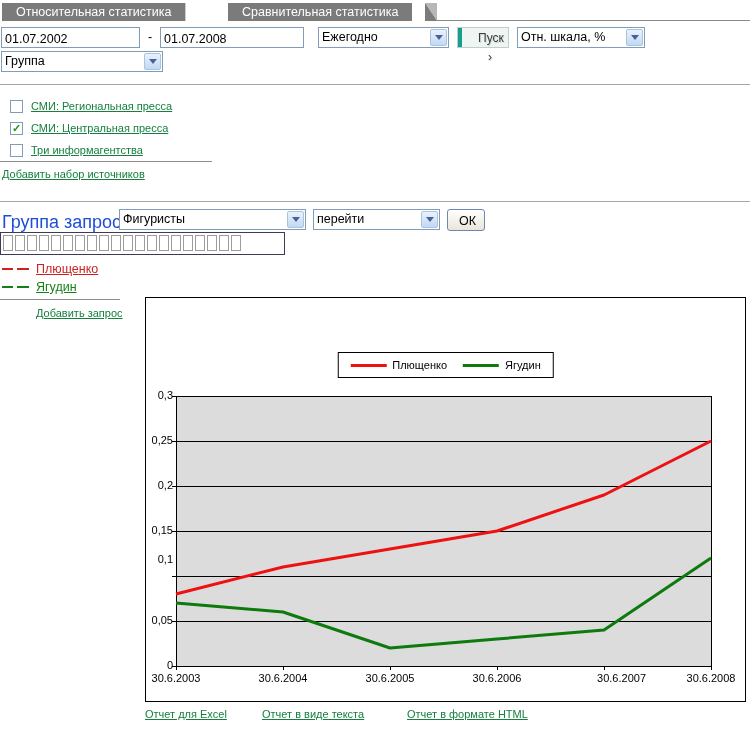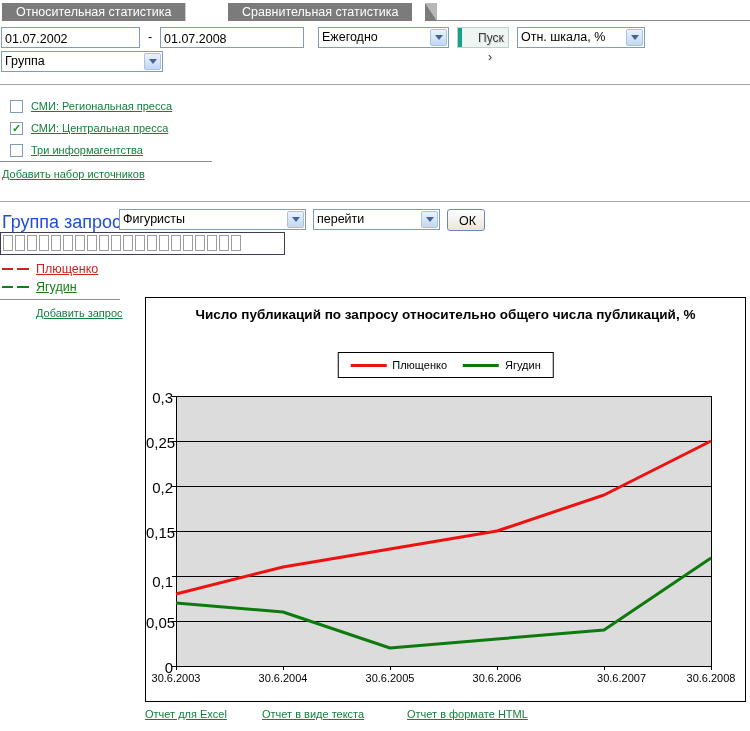--- a/index.html
+++ b/index.html
@@ -62,21 +62,21 @@
        border:1px solid #000;background:#fff;box-sizing:content-box;}
   #chart-title{position:absolute;top:8px;left:0;right:0;margin:0 auto;width:500px;
        text-align:center;font-size:13.5px;font-weight:bold;line-height:1.4;}
   #chart-legend{position:absolute;top:54px;left:50%;transform:translateX(-50%);
        border:1px solid #000;background:#fff;display:flex;align-items:center;
        gap:16px;padding:6px 12px;}
   .cl-item{display:flex;align-items:center;gap:6px;font-size:11px;white-space:nowrap;}
   .cl-swatch{width:36px;height:3px;}
   #plot{position:absolute;left:30px;top:98px;width:535px;height:270px;}
   #plot svg{overflow:visible;display:block;}
-  .ylab{position:absolute;width:27px;text-align:right;font-size:15px;left:0;}
+  .ylab{position:absolute;width:27px;text-align:right;font-size:11px;left:0;}
   .xlab{position:absolute;width:84px;text-align:center;font-size:11px;top:374px;}
 
   
   .report-link{position:absolute;top:708px;font-size:12.5px;}
 </style>
 </head>
 <body>
 
 <div class="tab" style="left:2px;border-right:1px solid #cfcfcf;">Относительная статистика</div>
 <div class="tab" id="tab2" style="left:208px;margin-left:20px;">Сравнительная статистика</div>
@@ -151,35 +151,34 @@
   <a style="color: rgb(204, 34, 34);">Плющенко</a>
 </div>
 <div class="query-item" style="top:279px;">
   <span class="series-dash" style="background: linear-gradient(90deg, rgb(22, 128, 22) 0px, rgb(22, 128, 22) 11px, transparent 11px, transparent 15px, rgb(22, 128, 22) 15px, rgb(22, 128, 22) 27px);"></span>
   <a style="color: rgb(22, 128, 22);">Ягудин</a>
 </div>
 <div class="mini-hr" style="top:299px;left:0;width:120px;"></div>
 <a class="tlink abs" style="left:1px;top:307px;padding-left:35px;">Добавить запрос</a>
 
 <div id="chart-panel">
-  <div id="chart-title">Число публикаций по запросу относительно общего числа публикаций, %</div>
   <div id="chart-legend">
       <div class="cl-item">
         <span class="cl-swatch" style="background: rgb(238, 17, 17);"></span>
         <span>Плющенко</span>
       </div>
       <div class="cl-item">
         <span class="cl-swatch" style="background: rgb(14, 122, 14);"></span>
         <span>Ягудин</span>
       </div>
     </div>
   <div id="ylabels">
       <div class="ylab" style="top: 361px;">0</div>
       <div class="ylab" style="top: 316px;">0,05</div>
-      <div class="ylab" style="top: 275px;">0,1</div>
+      <div class="ylab" style="top: 255px;">0,1</div>
       <div class="ylab" style="top: 226px;">0,15</div>
       <div class="ylab" style="top: 181px;">0,2</div>
       <div class="ylab" style="top: 136px;">0,25</div>
       <div class="ylab" style="top: 91px;">0,3</div>
     </div>
   <div id="xlabels">
       <div class="xlab" style="left: -12px;">30.6.2003</div>
       <div class="xlab" style="left: 95px;">30.6.2004</div>
       <div class="xlab" style="left: 202px;">30.6.2005</div>
       <div class="xlab" style="left: 309px;">30.6.2006</div>

